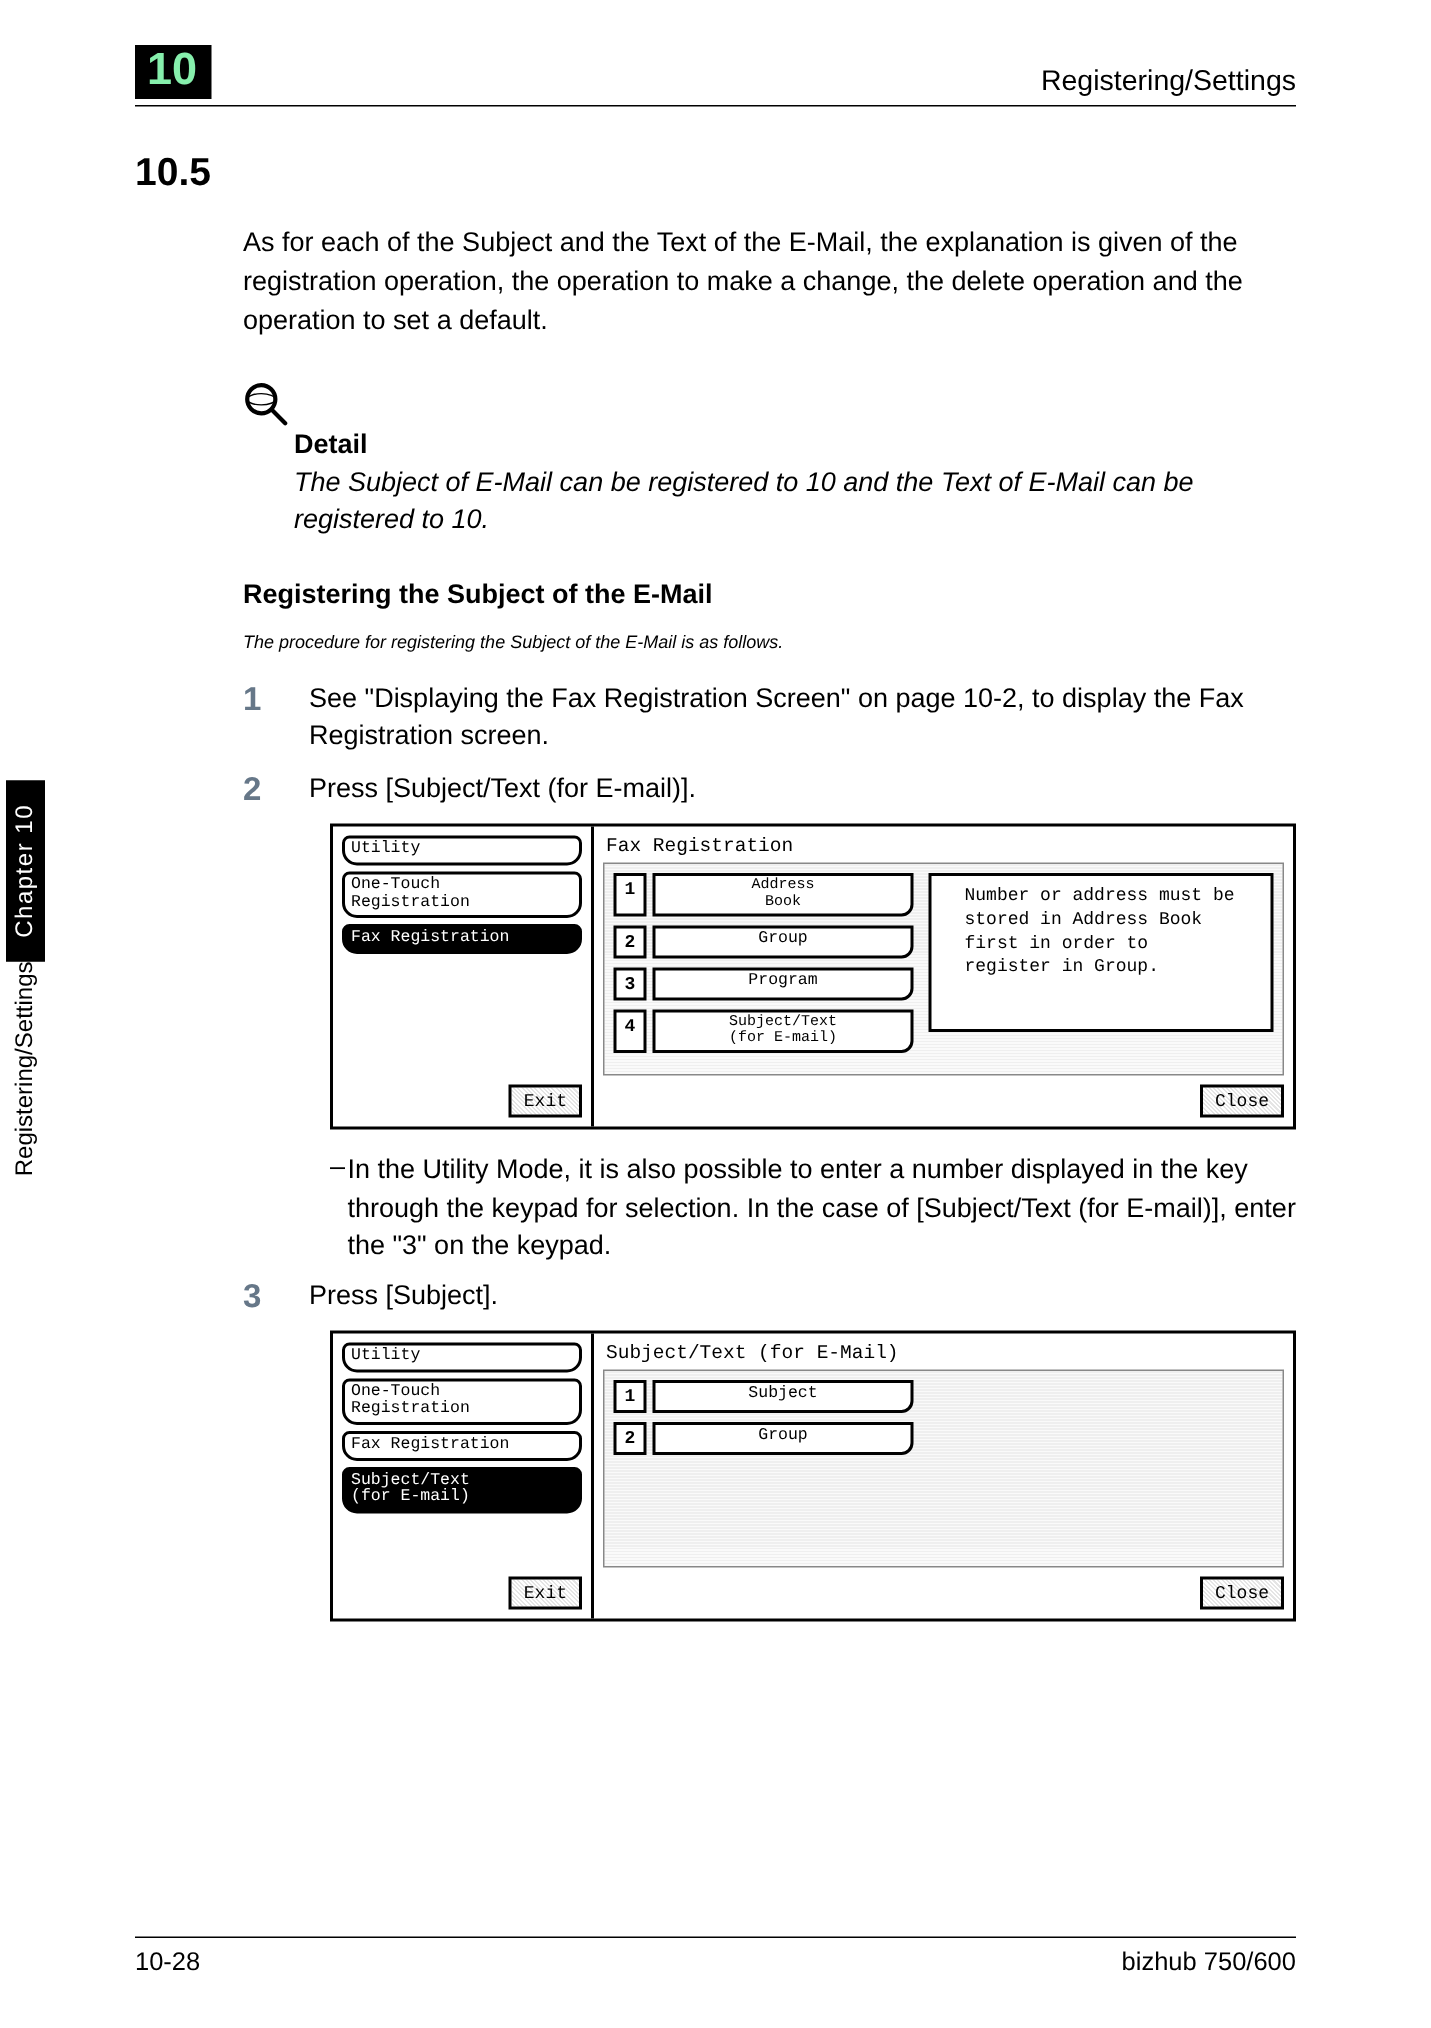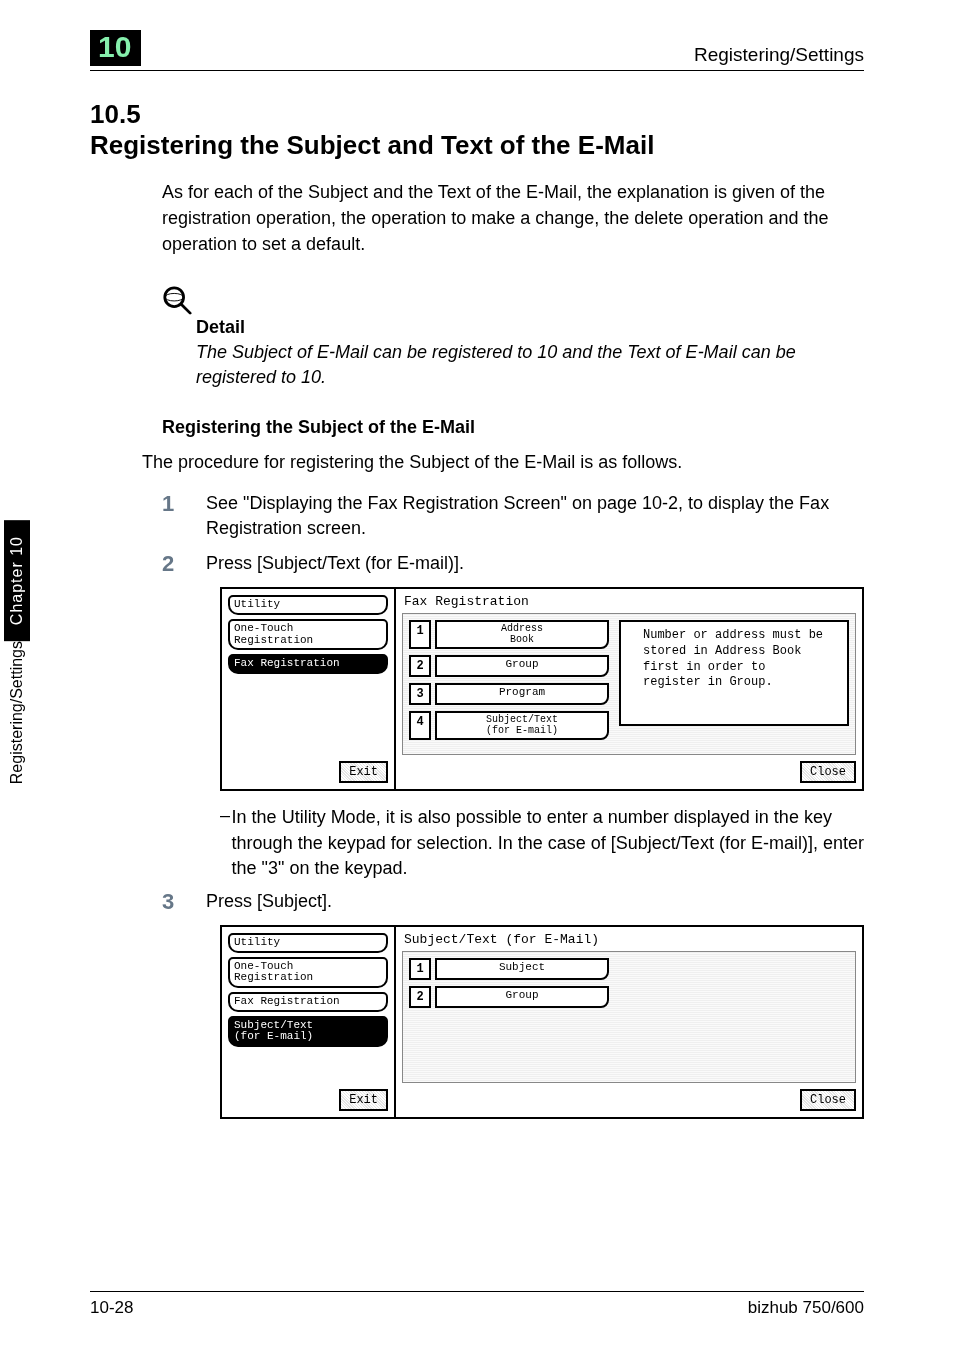--- a/index.html
+++ b/index.html
@@ -61,21 +61,20 @@
   .header-title {
     margin-left: auto;
     font-size: 19px;
   }
   
   .section-heading {
     display: flex;
     align-items: baseline;
     margin-top: 28px;
     margin-bottom: 18px;
-    flex-direction: column;
   }
   .section-number {
     font-size: 26px;
     font-weight: bold;
     width: 72px;
   }
   .section-title {
     font-size: 26px;
     font-weight: bold;
   }
@@ -105,23 +104,24 @@
     line-height: 1.4;
     margin-bottom: 26px;
   }
   .subheading {
     font-weight: bold;
     font-size: 18px;
     margin-left: 72px;
     margin-bottom: 14px;
   }
   .intro-line {
-    margin-left: 52px;
-    font-size: 18px;
+    margin-left: 72px;
+    font-size: 12px;
     margin-bottom: 18px;
+    font-style: italic;
   }
   .step {
     display: flex;
     margin-bottom: 10px;
     margin-left: 72px;
   }
   .step-num {
     font-size: 22px;
     font-weight: bold;
     color: #678;
@@ -281,21 +281,20 @@
     <div class="side-title">Registering/Settings</div>
   </div>
 
   <div class="header">
     <div class="chapter-box">10</div>
     <div class="header-title">Registering/Settings</div>
   </div>
 
   <div class="section-heading">
     <div class="section-number">10.5</div>
-    <div class="section-title">Registering the Subject and Text of the E-Mail</div>
   </div>
   <div class="body-block">As for each of the Subject and the Text of the E-Mail, the explanation is given of the registration operation, the operation to make a change, the delete operation and the operation to set a default.</div>
 
   <div class="detail-icon">
     <svg viewBox="0 0 32 32">
       <circle cx="13" cy="13" r="10" fill="none" stroke="#000" stroke-width="3"></circle>
       <ellipse cx="13" cy="13" rx="10" ry="4" fill="none" stroke="#000" stroke-width="1"></ellipse>
       <line x1="21" y1="21" x2="30" y2="30" stroke="#000" stroke-width="3" stroke-linecap="round"></line>
     </svg>
   </div>

